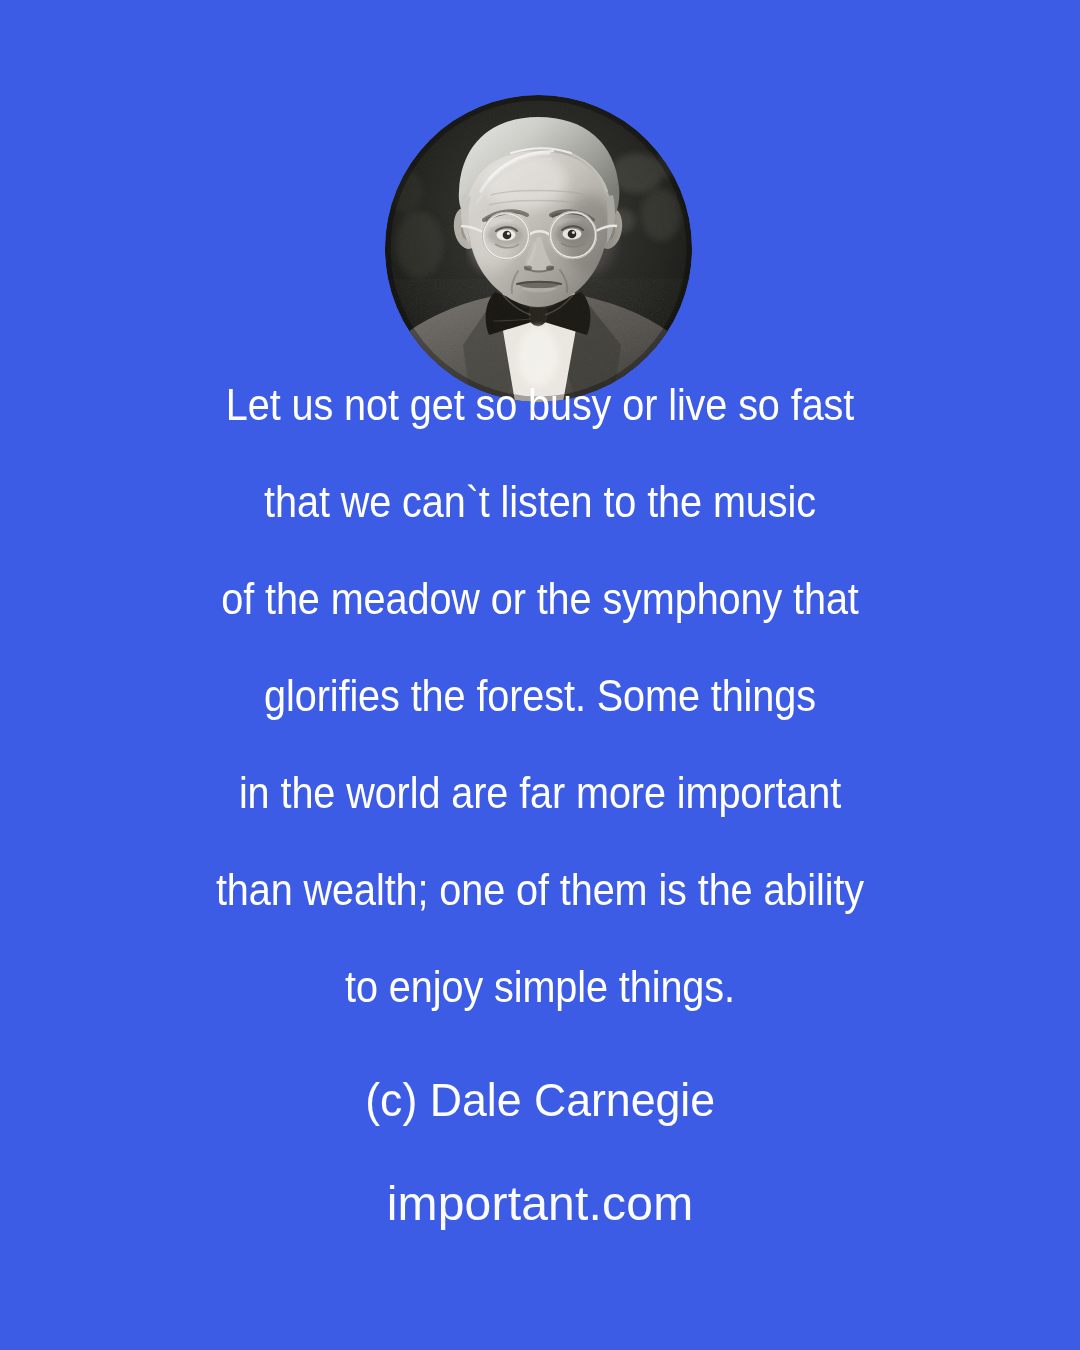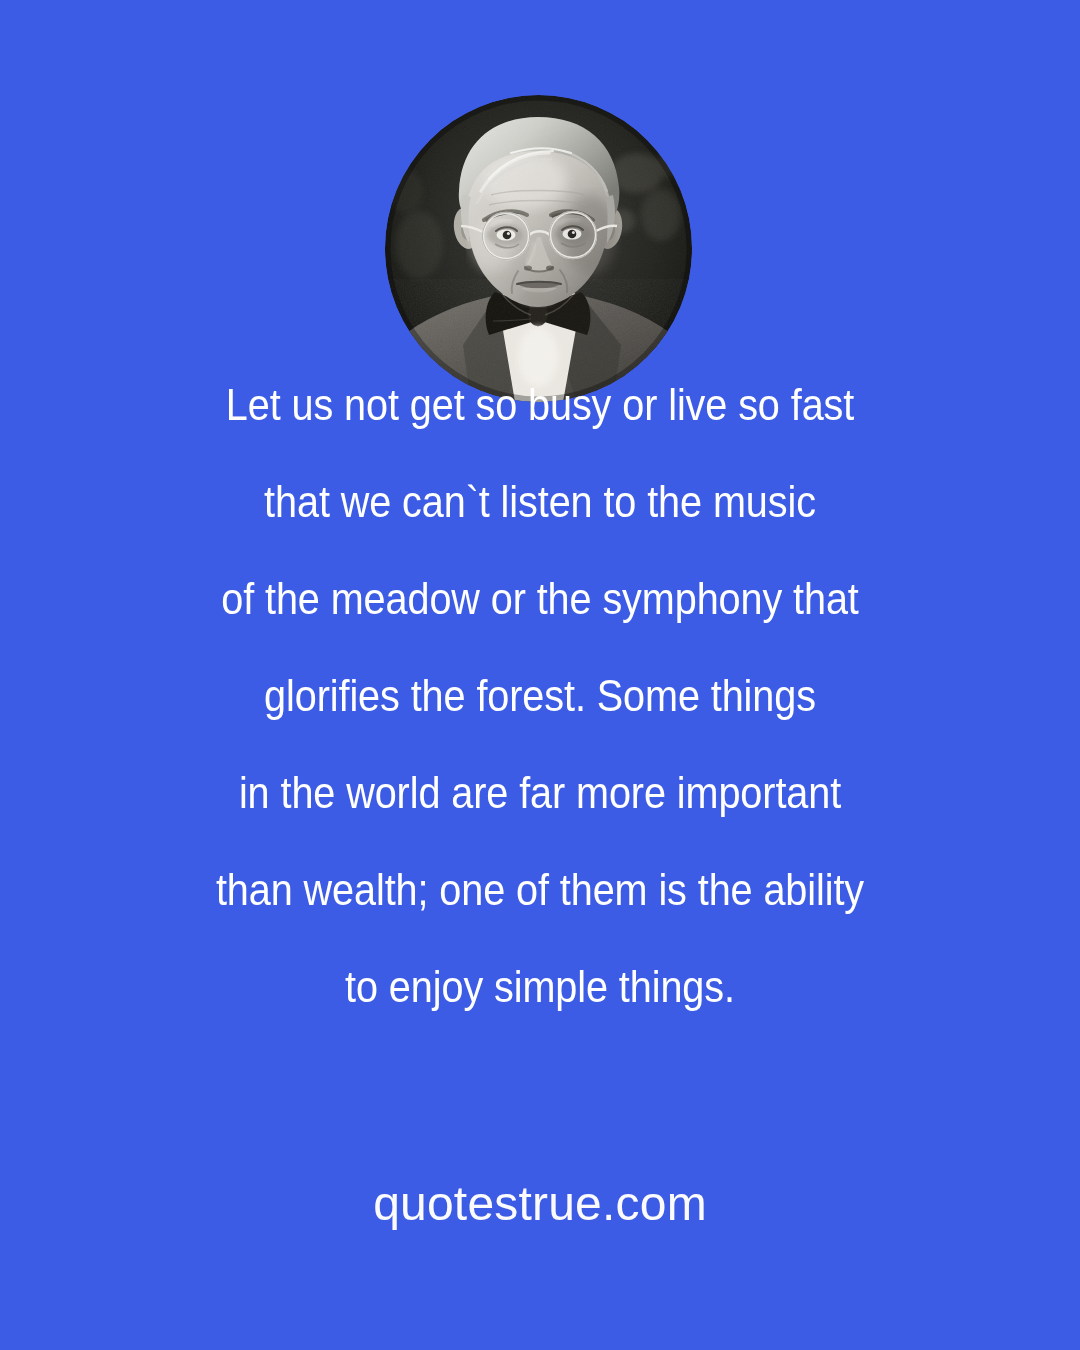--- a/index.html
+++ b/index.html
@@ -303,18 +303,21 @@
   <div class="quote-block">
     <span class="quote-line">Let us not get so busy or live so fast</span>
     <span class="quote-line">that we can`t listen to the music</span>
     <span class="quote-line">of the meadow or the symphony that</span>
     <span class="quote-line">glorifies the forest. Some things</span>
     <span class="quote-line">in the world are far more important</span>
     <span class="quote-line">than wealth; one of them is the ability</span>
     <span class="quote-line">to enjoy simple things.</span>
   </div>
 
+  <div class="attribution">
+    <span class="attribution-text">(c) Dale Carnegie</span>
+  </div>
 
   <div class="footer">
-    <span class="footer-text">quotestrue.com</span>
+    <span class="footer-text">important.com</span>
   </div>
 
 </div>
 
 </body></html>

